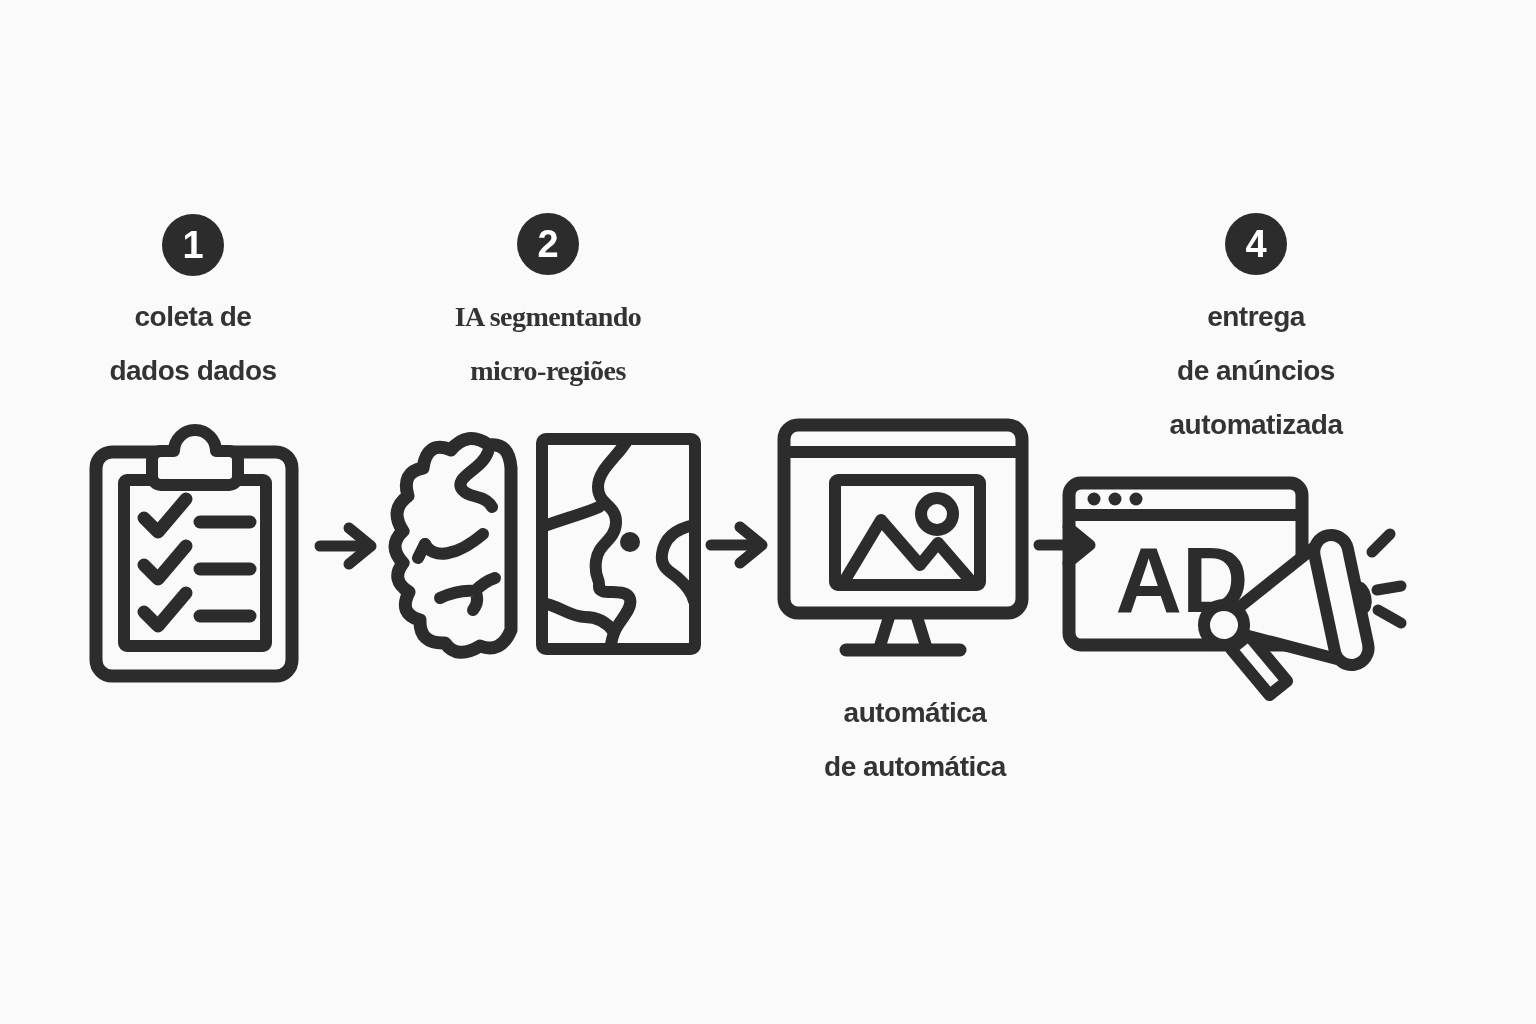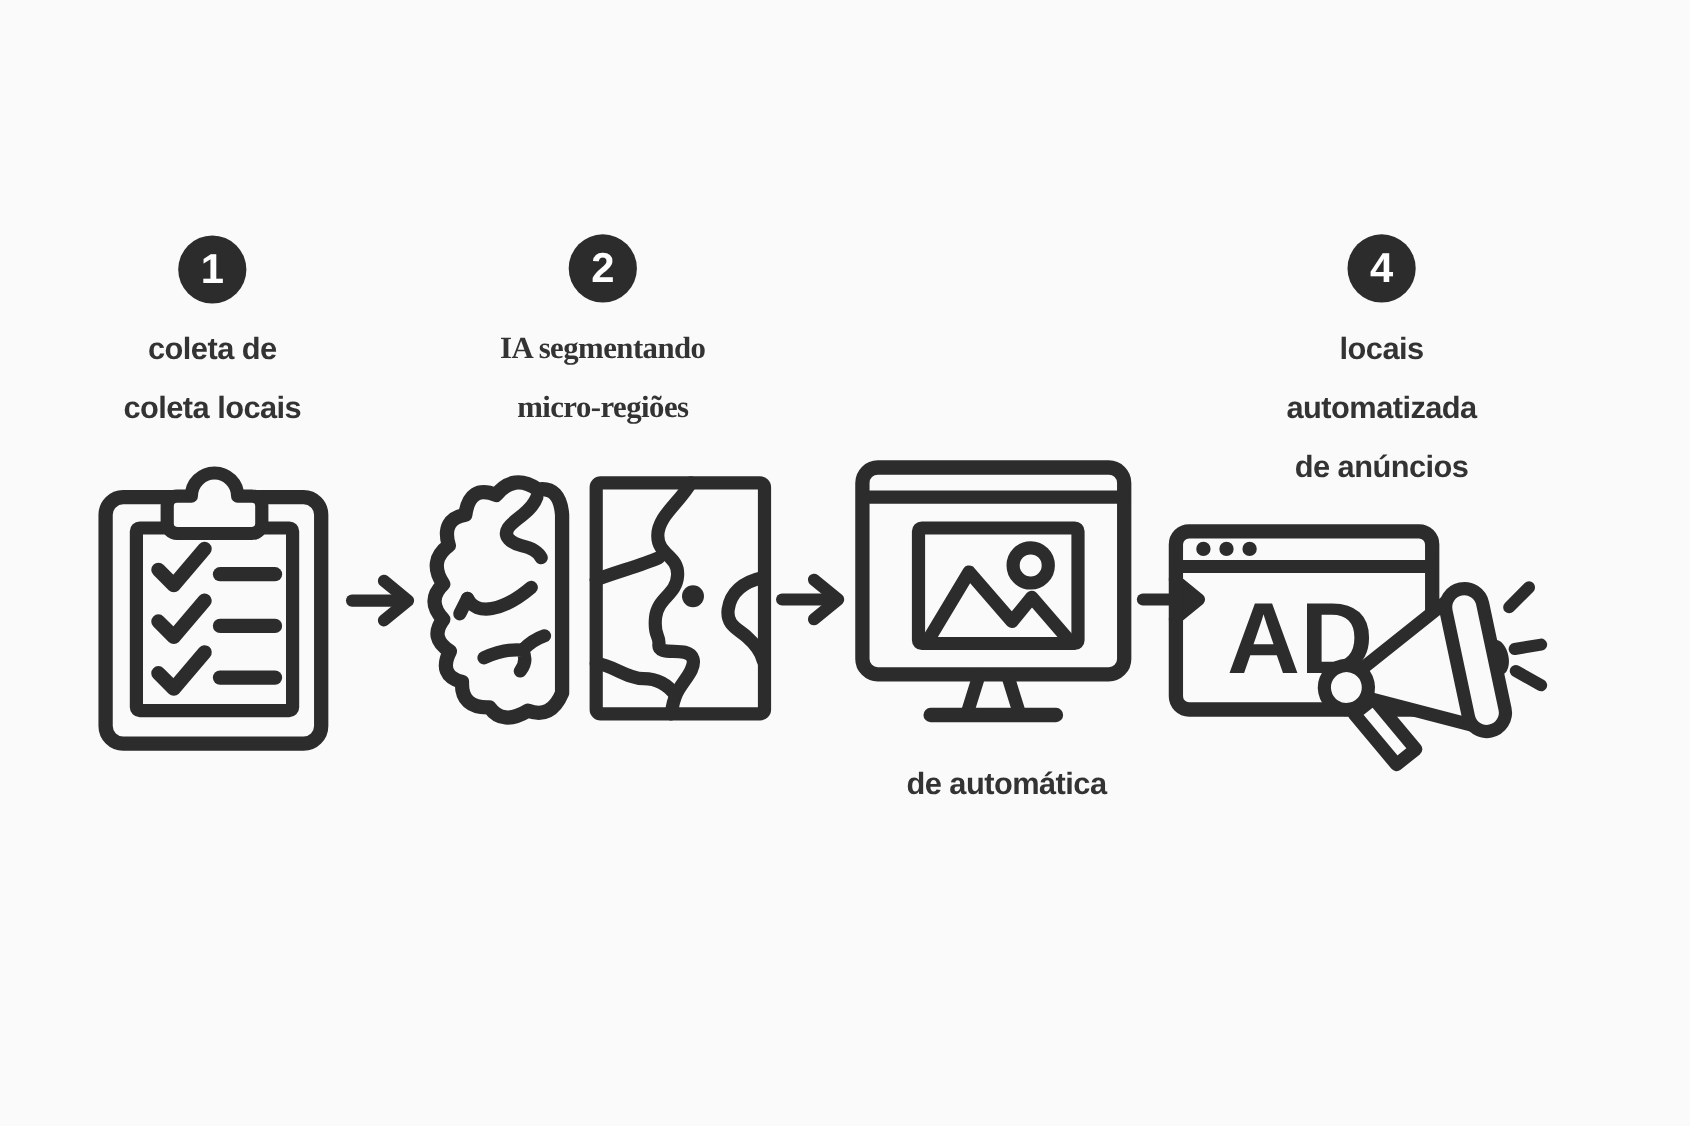--- a/index.html
+++ b/index.html
@@ -29,21 +29,21 @@
   .adtext{font-family:"Liberation Sans",sans-serif;font-weight:700;font-size:92px;fill:#2c2c2c;}
 </style>
 </head>
 <body>
 
 <div class="canvas">
 
   <div class="badge" style="left:162px;top:214px;">1</div>
   <div class="label" style="left:23px;top:290px;width:340px;">
     <div>coleta de</div>
-    <div>coleta locais</div>
+    <div>dados dados</div>
   </div>
   <div class="icon" style="left:88px;top:414px;">
     <svg width="212" height="270" viewBox="0 0 212 270">
       <rect class="stroke" stroke-width="13" x="8" y="38" width="196" height="224" rx="16"></rect>
       <rect class="stroke" stroke-width="12" x="36" y="66" width="142" height="166" rx="3"></rect>
       <path class="fillbg" stroke-width="12" d="M64 62 v-16 a9 9 0 0 1 9 -9 h13 a21 21 0 0 1 42 0 h13 a9 9 0 0 1 9 9 v16 a9 9 0 0 1 -9 9 h-68 a9 9 0 0 1 -9 -9 Z"></path>
       <g>
         <path class="stroke" stroke-width="13" d="M56 104 l14 14 l28 -33"></path>
         <path class="stroke" stroke-width="13" d="M56 151 l14 14 l28 -33"></path>
         <path class="stroke" stroke-width="13" d="M56 198 l14 14 l28 -33"></path>
@@ -98,35 +98,36 @@
       <rect class="stroke" stroke-width="13" x="6" y="7" width="238" height="188" rx="14"></rect>
       <path class="stroke" stroke-width="12" d="M7 34 H243"></path>
       <rect class="stroke" stroke-width="12" x="57" y="62" width="145" height="105" rx="3"></rect>
       <circle class="stroke" stroke-width="12" cx="159" cy="96" r="16"></circle>
       <path class="stroke" stroke-width="12" d="M67 162 L103 102 L142 147 L160 125 L192 162"></path>
       <path class="stroke" stroke-width="12" d="M112 196 L102 228 M138 196 L148 228"></path>
       <path class="stroke" stroke-width="13" d="M68 232 H182"></path>
     </svg>
   </div>
   <div class="label" style="left:715px;top:686px;width:400px;">
+    <div>automática</div>
     <div>de automática</div>
   </div>
 
   <div class="icon" style="left:1034px;top:515px;">
     <svg width="70" height="60" viewBox="0 0 70 60">
       <path class="stroke" stroke-width="11" d="M5 30 H47"></path>
       <path class="stroke" stroke-width="11" d="M34 12 L56 30 L34 48"></path>
     </svg>
   </div>
 
   <div class="badge" style="left:1225px;top:213px;">4</div>
   <div class="label" style="left:1056px;top:290px;width:400px;">
-    <div>locais</div>
+    <div>entrega</div>
+    <div>de anúncios</div>
     <div>automatizada</div>
-    <div>de anúncios</div>
   </div>
   <div class="icon" style="left:1056px;top:460px;">
     <svg width="360" height="240" viewBox="0 0 360 240">
       <rect class="stroke" stroke-width="13" x="13" y="23" width="233" height="162" rx="12"></rect>
       <path class="stroke" stroke-width="12" d="M14 55 H245"></path>
       <g>
         <circle class="fillink" cx="38" cy="39" r="6.5"></circle>
         <circle class="fillink" cx="59" cy="39" r="6.5"></circle>
         <circle class="fillink" cx="80" cy="39" r="6.5"></circle>
       </g>

